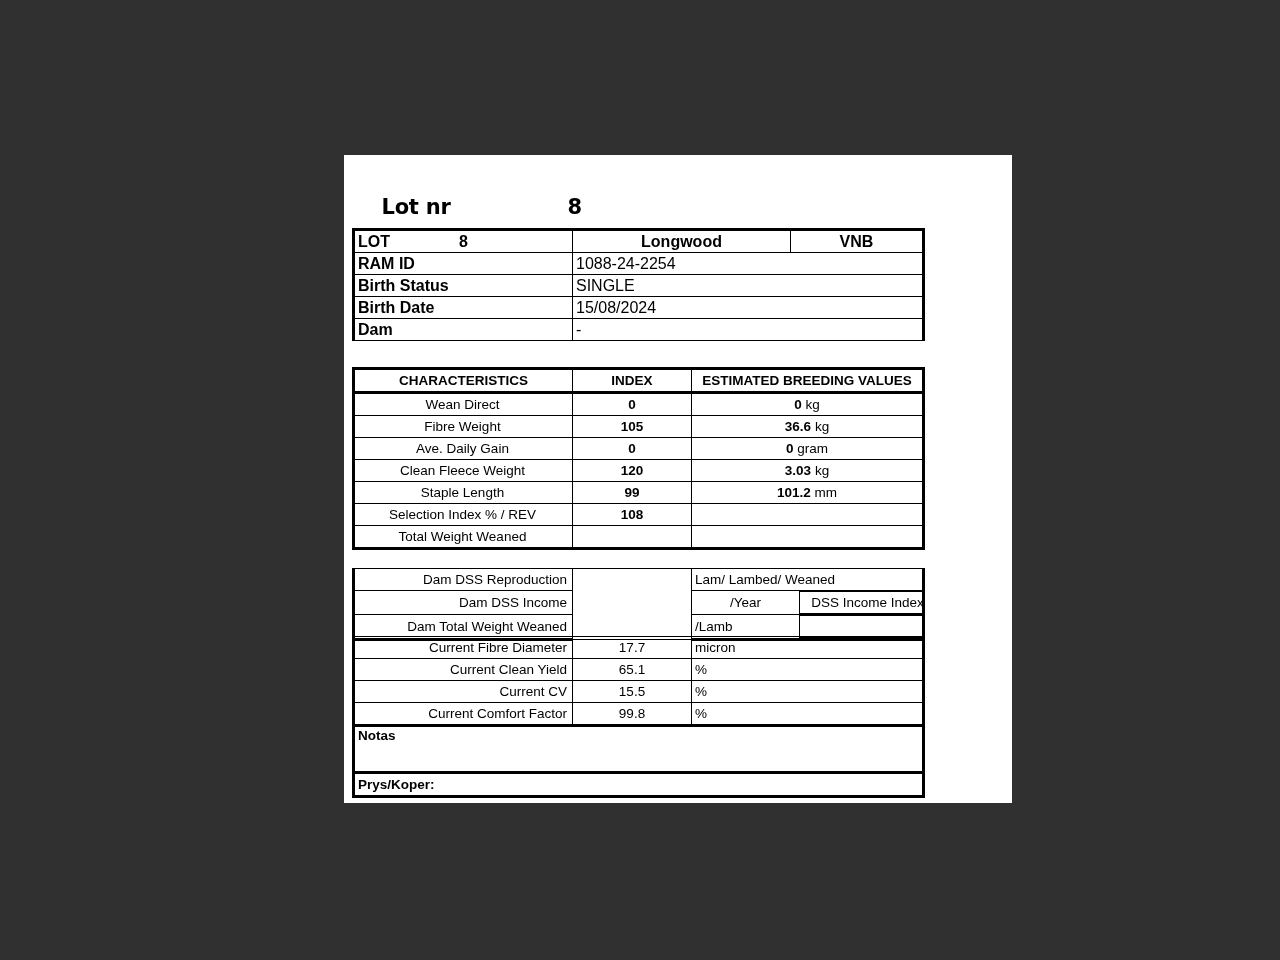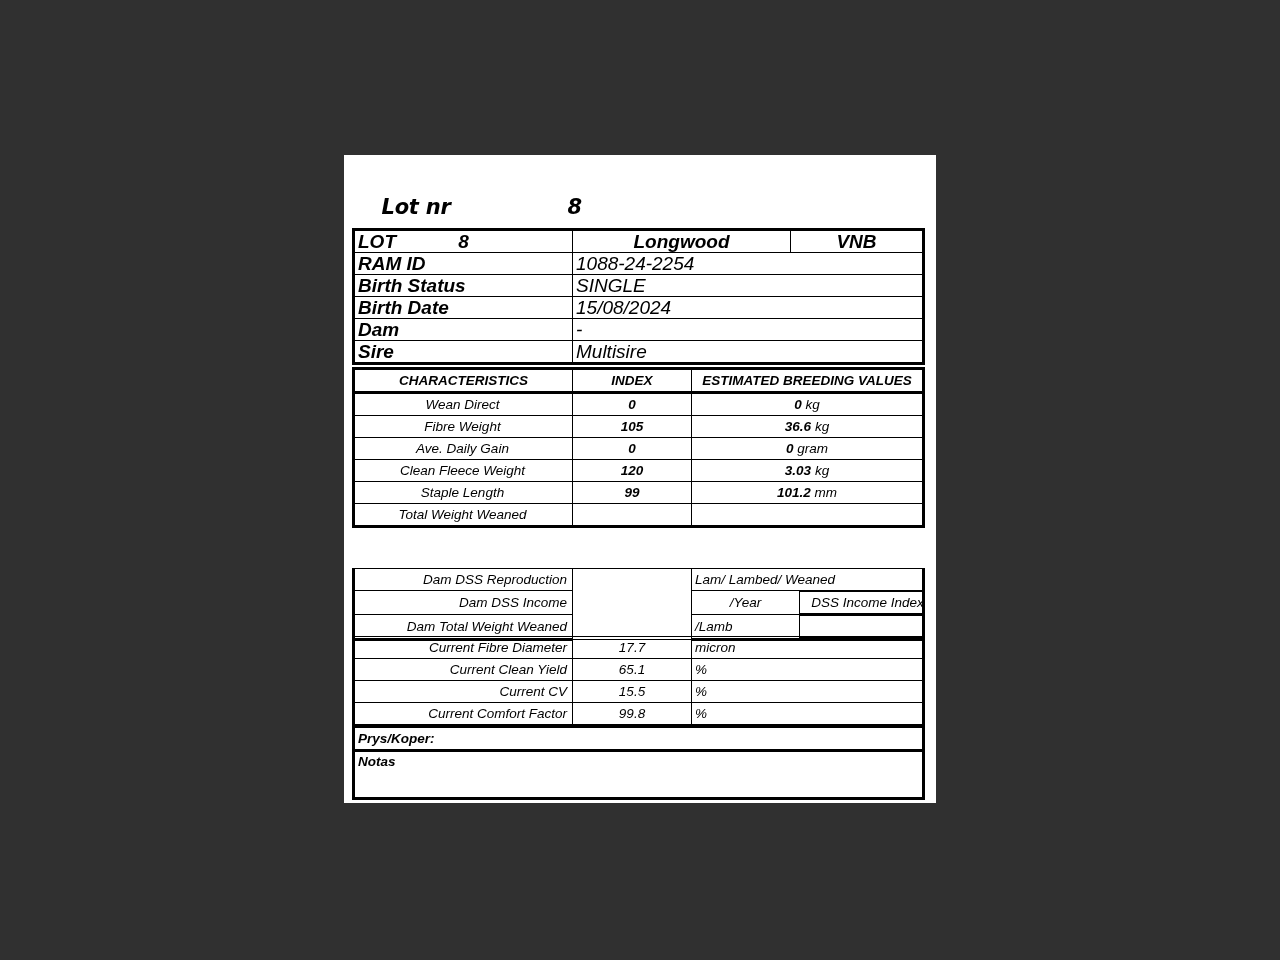--- a/index.html
+++ b/index.html
@@ -12,24 +12,23 @@
     background: #303030;
     font-family: "Liberation Sans", sans-serif;
     overflow: hidden;
   }
 
   
   #card {
     position: absolute;
     left: 344px;
     top: 155px;
-    width: 592px;
+    width: 668px;
     height: 648px;
     background: #ffffff;
-    font-style: italic;
   }
 
   
   #lot-header {
     position: absolute;
     left: 9px;
     top: 16px;
     width: 560px;
     height: 34px;
     font-family: "DejaVu Sans", sans-serif;
@@ -65,21 +64,21 @@
   .thick-bot   { border-bottom-width: 3px !important; }
   .thick-left  { border-left-width: 3px !important; }
   .thick-right { border-right-width: 3px !important; }
 
   .b   { font-weight: bold; }
   .c   { text-align: center; }
   .l   { text-align: left; }
 
   
   #tbl-identity { top: 73px; }
-  #tbl-identity td { font-size: 19px; }
+  #tbl-identity td { font-size: 16px; }
   #tbl-identity .lot-cell { font-weight: bold; position: relative; }
   #tbl-identity .lot-cell .lotnum {
      position:absolute; left: 0; right: 0; text-align:center; top:0; bottom:0;
      display:flex; align-items:center; justify-content:center;
   }
 
   
   #tbl-char { top: 212px; }
   #tbl-char td { height: 21px; }
   #tbl-char .hdr { font-weight: bold; text-align: center; font-size: 13.5px; }
@@ -152,24 +151,20 @@
         <td class="l thick-right" colspan="2">SINGLE</td>
       </tr>
       <tr>
         <td class="thick-left b">Birth Date</td>
         <td class="l thick-right" colspan="2">15/08/2024</td>
       </tr>
       <tr>
         <td class="thick-left b">Dam</td>
         <td class="l thick-right" colspan="2">-</td>
       </tr>
-      <tr>
-        <td class="thick-left thick-bot b">Sire</td>
-        <td class="l thick-right thick-bot" colspan="2">Multisire</td>
-      </tr>
     </tbody>
   </table>
 
   <table class="tbl" id="tbl-char">
     <colgroup>
       <col style="width:219px">
       <col style="width:119px">
       <col style="width:232px">
     </colgroup>
     <tbody>
@@ -196,20 +191,25 @@
       </tr>
       <tr>
         <td class="thick-left charname">Clean Fleece Weight</td>
         <td class="idx">120</td>
         <td class="ebv thick-right"><span class="num">3.03</span> <span class="unit">kg</span></td>
       </tr>
       <tr>
         <td class="thick-left charname">Staple Length</td>
         <td class="idx">99</td>
         <td class="ebv thick-right"><span class="num">101.2</span> <span class="unit">mm</span></td>
+      </tr>
+      <tr>
+        <td class="thick-left charname">Selection Index % / REV</td>
+        <td class="idx">108</td>
+        <td class="ebv thick-right"><span class="num"></span></td>
       </tr>
       <tr>
         <td class="thick-left thick-bot charname">Total Weight Weaned</td>
         <td class="idx thick-bot"></td>
         <td class="ebv thick-right thick-bot"><span class="num"></span></td>
       </tr>
     </tbody>
   </table>
 
   <table class="tbl" id="tbl-dam">
@@ -282,21 +282,21 @@
       </tr>
     </tbody>
   </table>
 
   <table class="tbl" id="tbl-foot">
     <colgroup>
         <col style="width:570px">
       </colgroup>
     <tbody>
       <tr>
+        <td class="thick-left thick-right thick-bot l tall">Notas</td>
+      </tr>
+      <tr>
         <td class="thick-left thick-right thick-top thick-bot l">Prys/Koper:</td>
       </tr>
-      <tr>
-        <td class="thick-left thick-right thick-bot l tall">Notas</td>
-      </tr>
     </tbody>
   </table>
 
 </div>
 
 </body></html>

